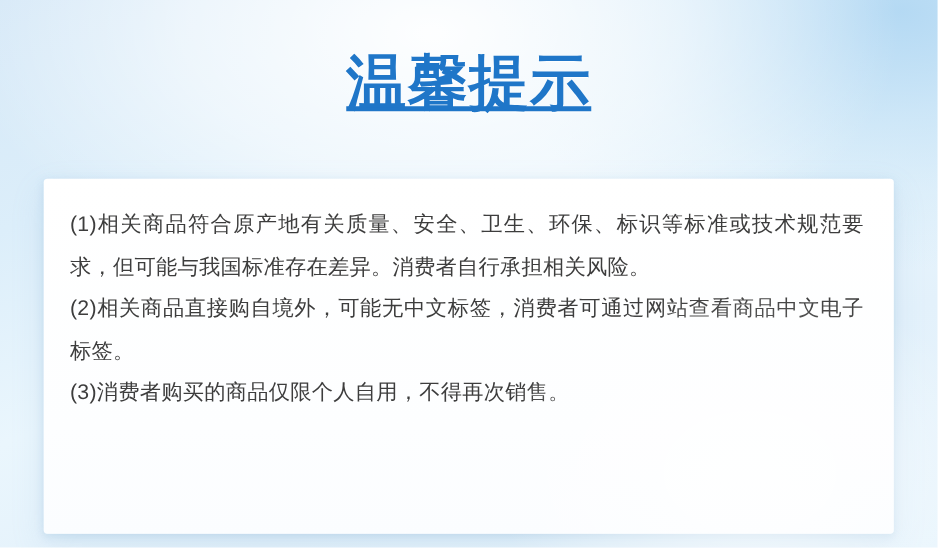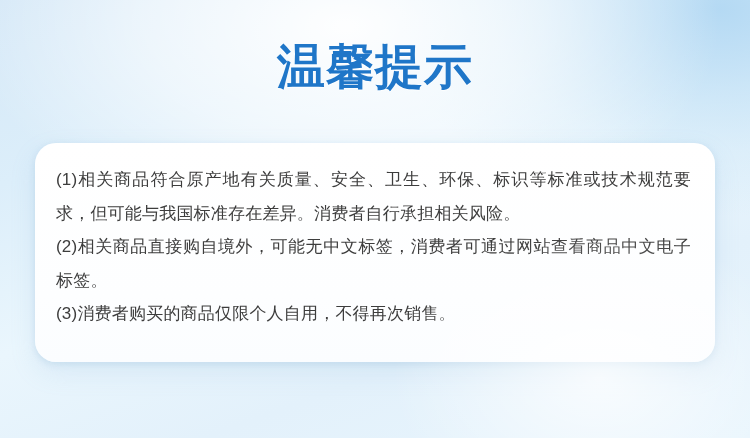--- a/index.html
+++ b/index.html
@@ -43,31 +43,32 @@
     left: 0;
     width: 750px;
     text-align: center;
     font-size: 48px;
     line-height: 58px;
     font-weight: bold;
     letter-spacing: 1px;
     color: #1f76c8;
     text-shadow: 0 1px 1px rgba(255,255,255,0.85);
     white-space: nowrap;
+    text-decoration: underline;
   }
 
   .notice-card {
     position: absolute;
     left: 35px;
     top: 143px;
     width: 680px;
-    height: 219px;
+    height: 284px;
     box-sizing: border-box;
     background: linear-gradient(180deg, #ffffff 0%, #fdfeff 70%, #fbfdff 100%);
-    border-radius: 21px;
+    border-radius: 3px;
     box-shadow:
       0 2px 7px rgba(120, 168, 205, 0.22),
       0 10px 26px rgba(130, 175, 210, 0.16);
     padding: 20px 24px 18px 21px;
   }
 
   .notice-list {
     margin: 0;
     padding: 0;
     list-style: none;

